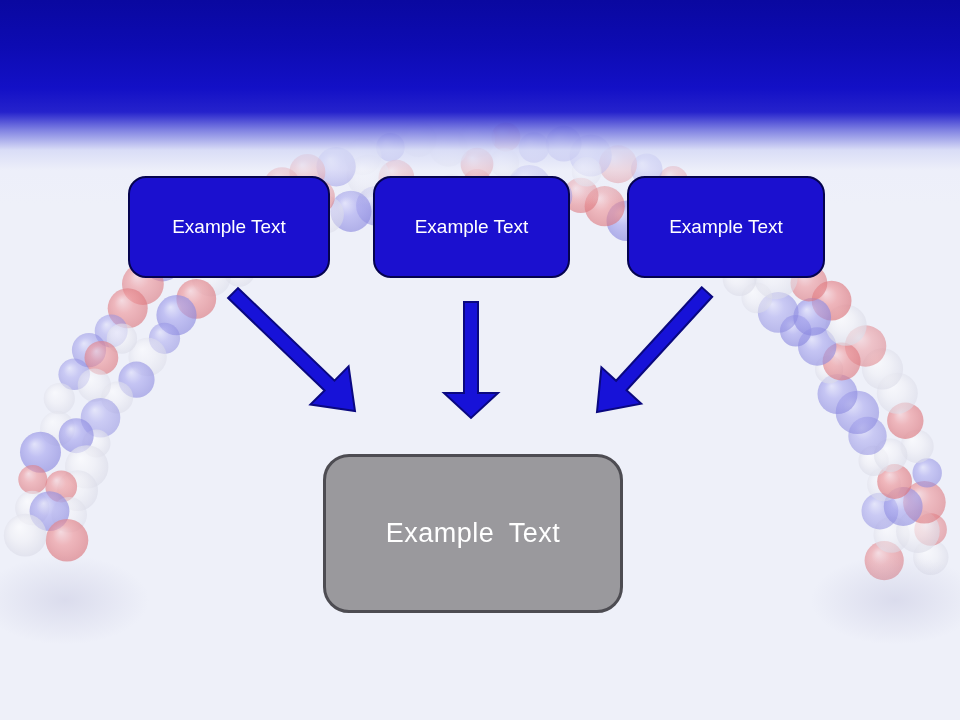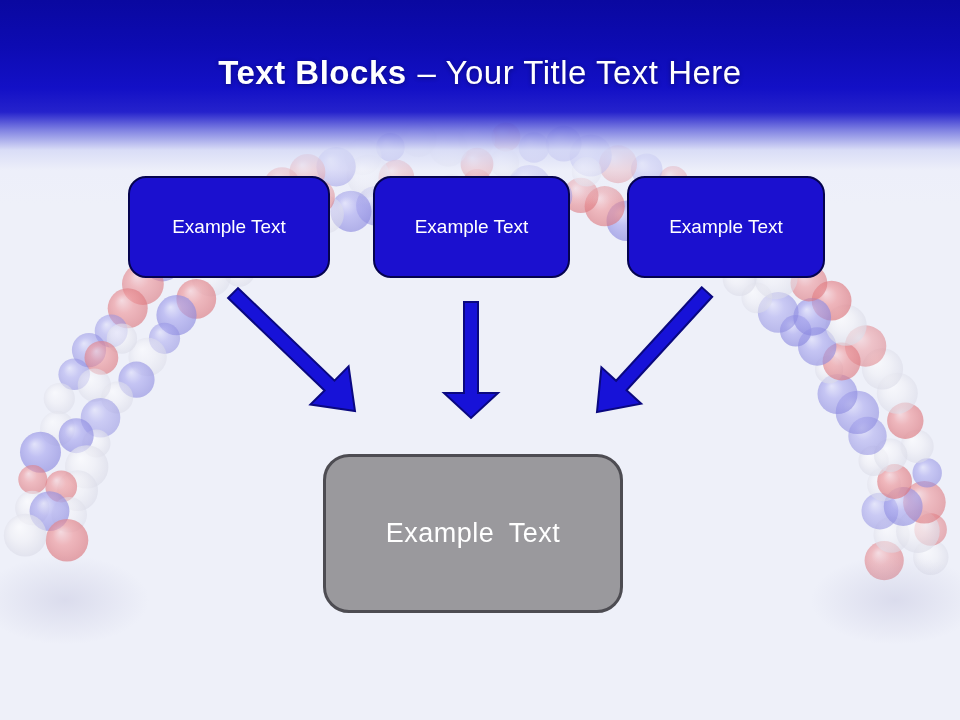--- a/index.html
+++ b/index.html
@@ -192,23 +192,20 @@
       <circle cx="49.5" cy="511.2" r="19.9" fill="url(#bb)" opacity="0.62"></circle>
       <circle cx="67.0" cy="540.2" r="21.3" fill="url(#br)" opacity="0.64"></circle>
       <circle cx="25.2" cy="535.2" r="21.4" fill="url(#bw)" opacity="0.64"></circle>
     </svg>
 
   <div class="reflection left"></div>
   <div class="reflection right"></div>
 
   <div class="header-veil"></div>
 
-  <div class="title">
-    <span class="t-bold">Text Blocks</span><span class="t-rest">– Your Title Text Here</span>
-  </div>
 
   <div class="content">
 
     <div class="block b1">
       <span class="label">Example Text</span>
     </div>
     <div class="block b2">
       <span class="label">Example Text</span>
     </div>
     <div class="block b3">

